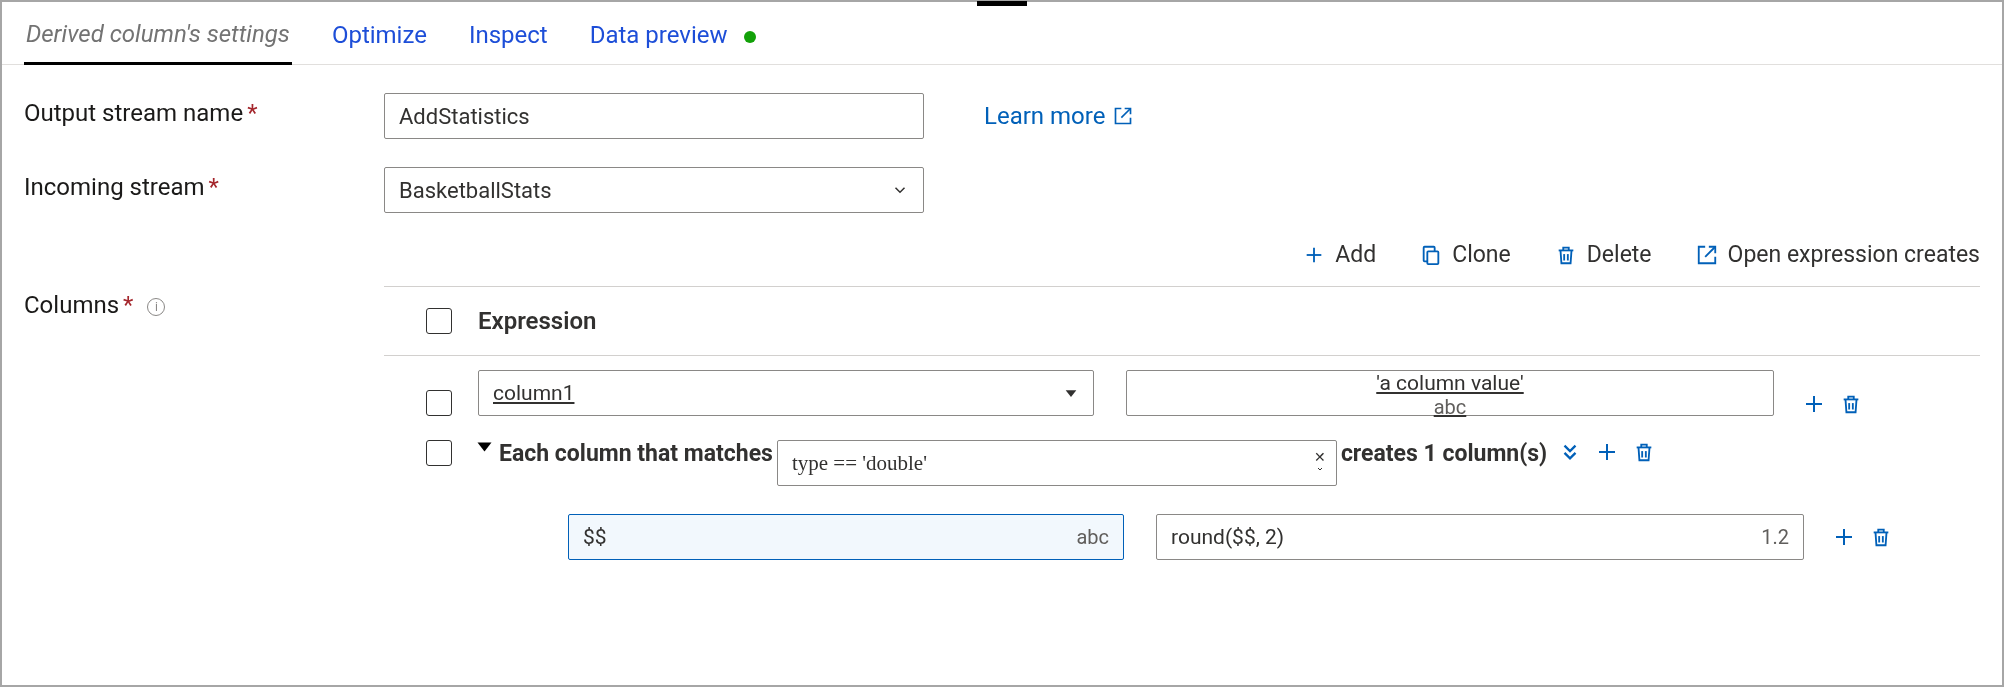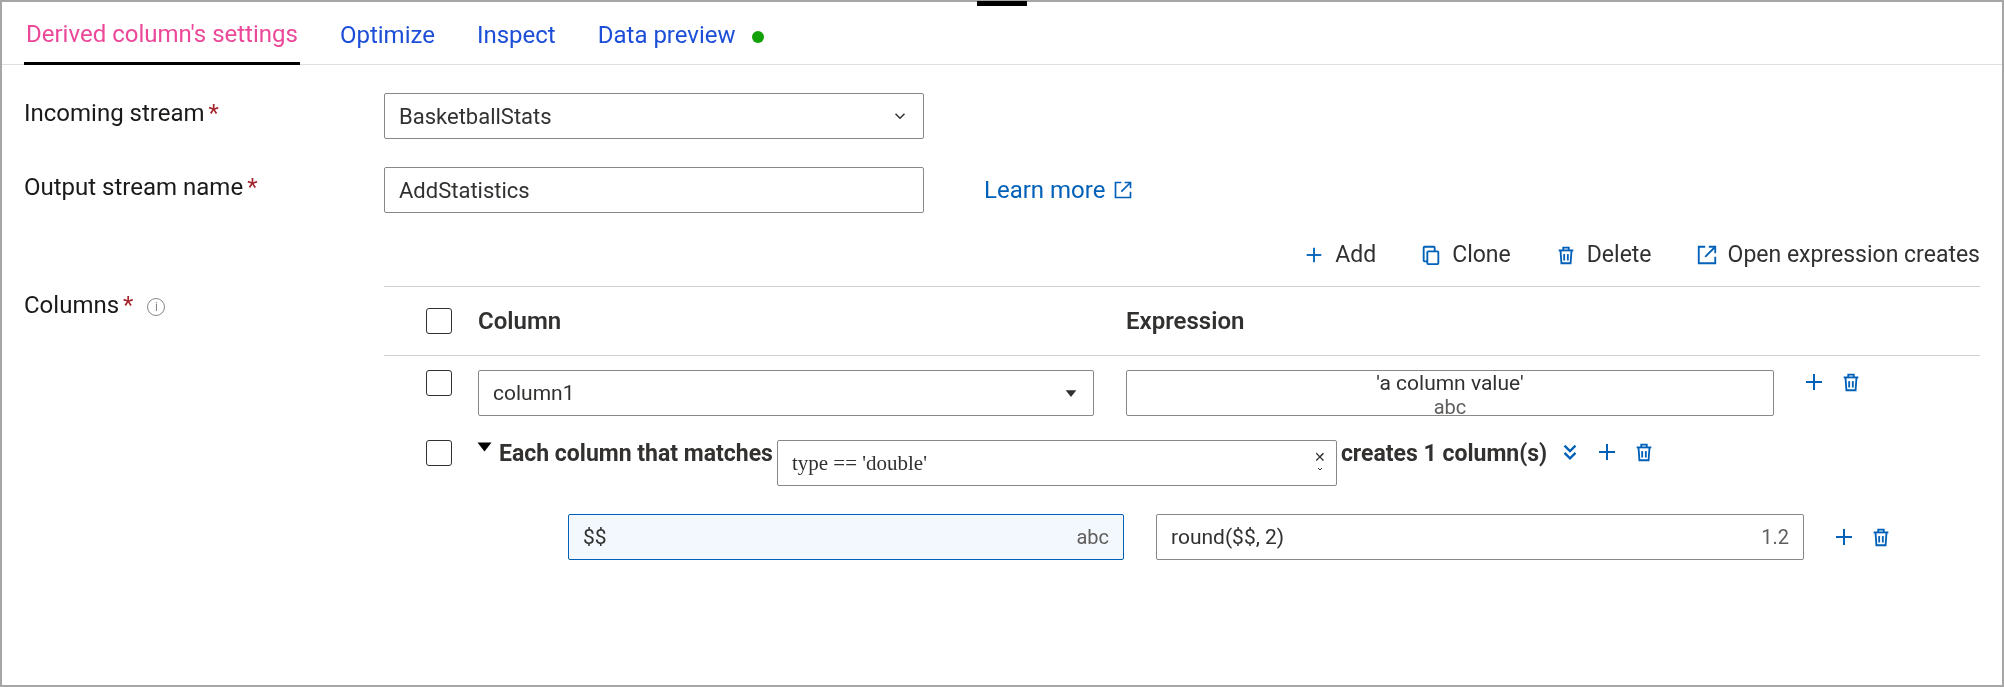--- a/index.html
+++ b/index.html
@@ -38,24 +38,25 @@
     align-items: center;
     font-size: 24px;
   }
   .tab {
     padding: 8px 2px 14px 2px;
     cursor: pointer;
     color: #1d4ed8;
     position: relative;
   }
   .tab.active {
-    color: #ec4899;
+    color: #737373;
     font-weight: 400;
     border-bottom: 3px solid #000;
     margin-bottom: -1px;
+    font-style: italic;
   }
   .tab .dot {
     display: inline-block;
     width: 12px; height: 12px;
     border-radius: 50%;
     background: #12a108;
     margin-left: 10px;
     vertical-align: middle;
   }
 
@@ -142,22 +143,23 @@
     border-radius:3px;
     margin-right: 26px;
     flex-shrink:0;
     background:#fff;
   }
   .col-column { width: 648px; }
   .col-expr { flex:1; }
 
   .data-row {
     display:flex;
-    align-items:flex-start;
+    align-items:flex-end;
     padding: 14px 0 14px 42px;
+    text-decoration: underline;
   }
   .cell-input {
     border:1px solid #8a8886;
     border-radius:2px;
     height:46px;
     display:flex;
     align-items:center;
     justify-content:space-between;
     padding: 0 14px;
     font-size:21px;
@@ -228,51 +230,51 @@
     <div class="tab">
       <span>Data preview</span>
       <span class="dot"></span>
     </div>
   </div>
 
   <div class="form-area">
 
     <div class="row">
       <div class="label-col">
-        <span>Incoming stream</span><span class="req">*</span>
-      </div>
-      <div class="field-col">
-        <div class="select-input">
-          <span>BasketballStats</span>
-          <svg class="chev" width="18" height="18" viewBox="0 0 24 24" fill="none" stroke="#323130" stroke-width="2">
-              <polyline points="6 9 12 15 18 9"></polyline>
-            </svg>
-        </div>
-      </div>
-    </div>
-
-    <div class="row">
-      <div class="label-col">
         <span>Output stream name</span><span class="req">*</span>
       </div>
       <div class="field-col flex-line">
         <div class="text-input">
           <span>AddStatistics</span>
         </div>
         <a class="learn-more">
           <span>Learn more</span>
           <svg width="20" height="20" viewBox="0 0 24 24" fill="none" stroke="#0160b8" stroke-width="2">
               <path d="M14 3h7v7"></path>
               <path d="M10 14L21 3"></path>
               <path d="M21 14v7H3V3h7"></path>
             </svg>
         </a>
       </div>
     </div>
 
+    <div class="row">
+      <div class="label-col">
+        <span>Incoming stream</span><span class="req">*</span>
+      </div>
+      <div class="field-col">
+        <div class="select-input">
+          <span>BasketballStats</span>
+          <svg class="chev" width="18" height="18" viewBox="0 0 24 24" fill="none" stroke="#323130" stroke-width="2">
+              <polyline points="6 9 12 15 18 9"></polyline>
+            </svg>
+        </div>
+      </div>
+    </div>
+
     <div class="row" style="margin-bottom:0;">
       <div class="label-col" style="padding-top:50px;">
         <span>Columns</span><span class="req">*</span>
         <span class="info-icon">i</span>
       </div>
       <div class="field-col">
 
         <div class="toolbar">
           <span class="tool-btn">
             <svg width="22" height="22" viewBox="0 0 24 24" fill="none" stroke="#0160b8" stroke-width="2">
@@ -303,21 +305,20 @@
                 <path d="M14 3h7v7"></path>
                 <path d="M10 14L21 3"></path>
                 <path d="M21 14v7H3V3h7"></path>
               </svg>
             <span>Open expression creates</span>
           </span>
         </div>
 
         <div class="table-hdr">
           <div class="chk"></div>
-          <div class="col-column">Column</div>
           <div class="col-expr">Expression</div>
         </div>
 
         <div class="data-row">
           <div class="chk"></div>
           <div class="cell-input" style="width:616px; margin-right:32px;">
             <span>column1</span>
             <svg width="16" height="16" viewBox="0 0 24 24" fill="#323130">
                 <polygon points="4,8 20,8 12,18"></polygon>
               </svg>

